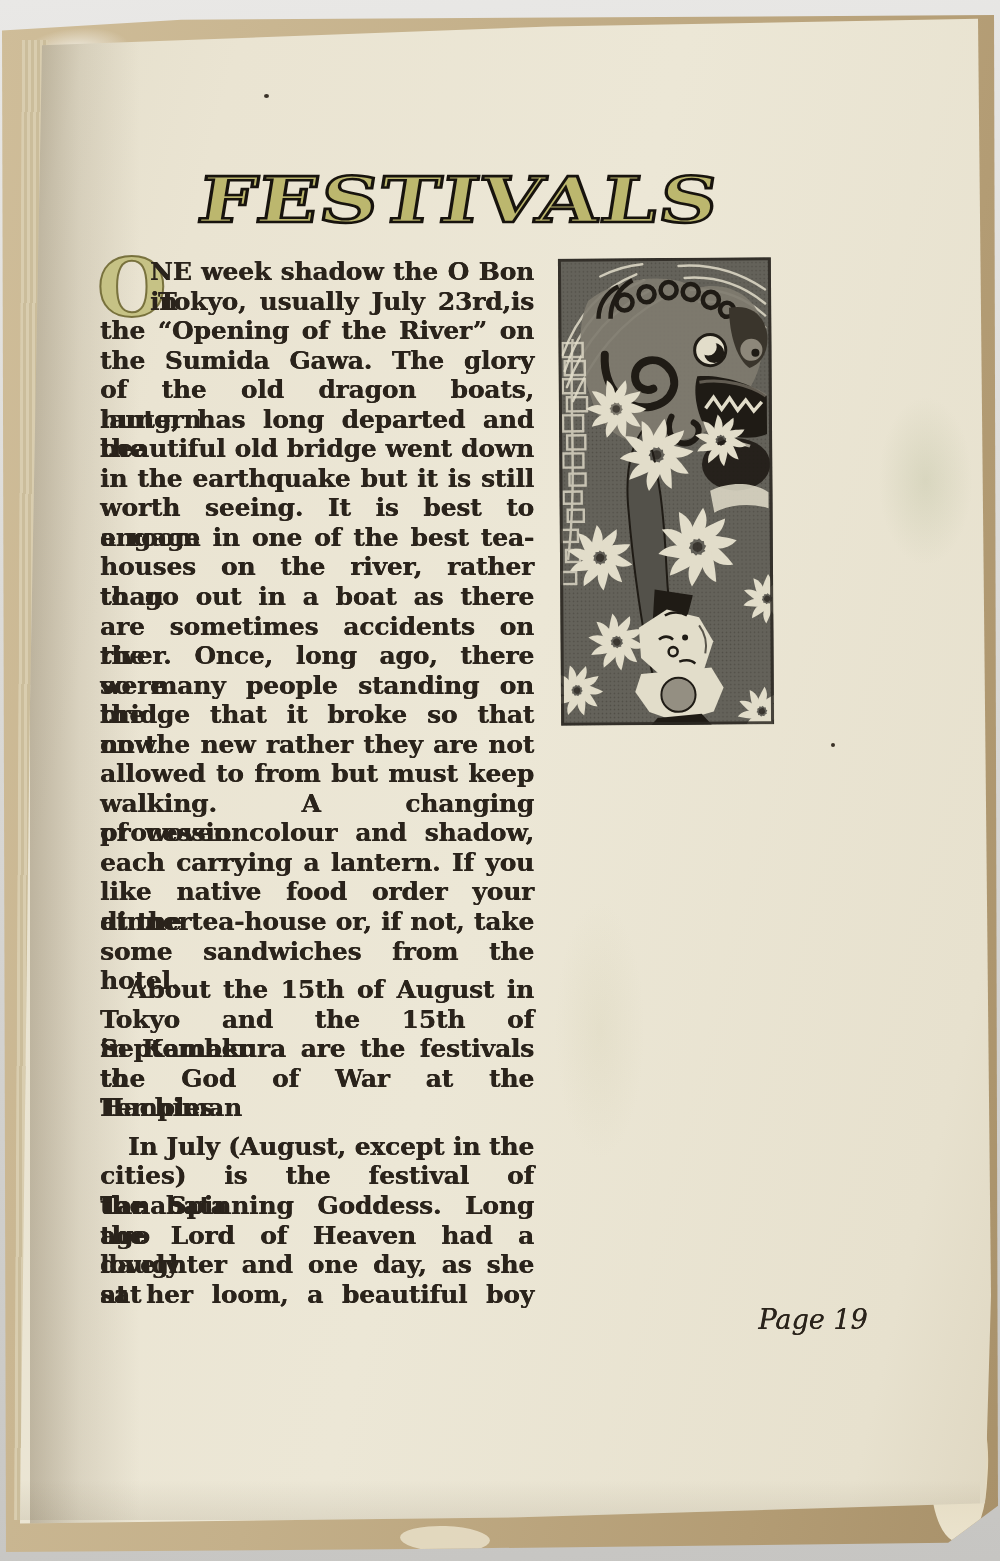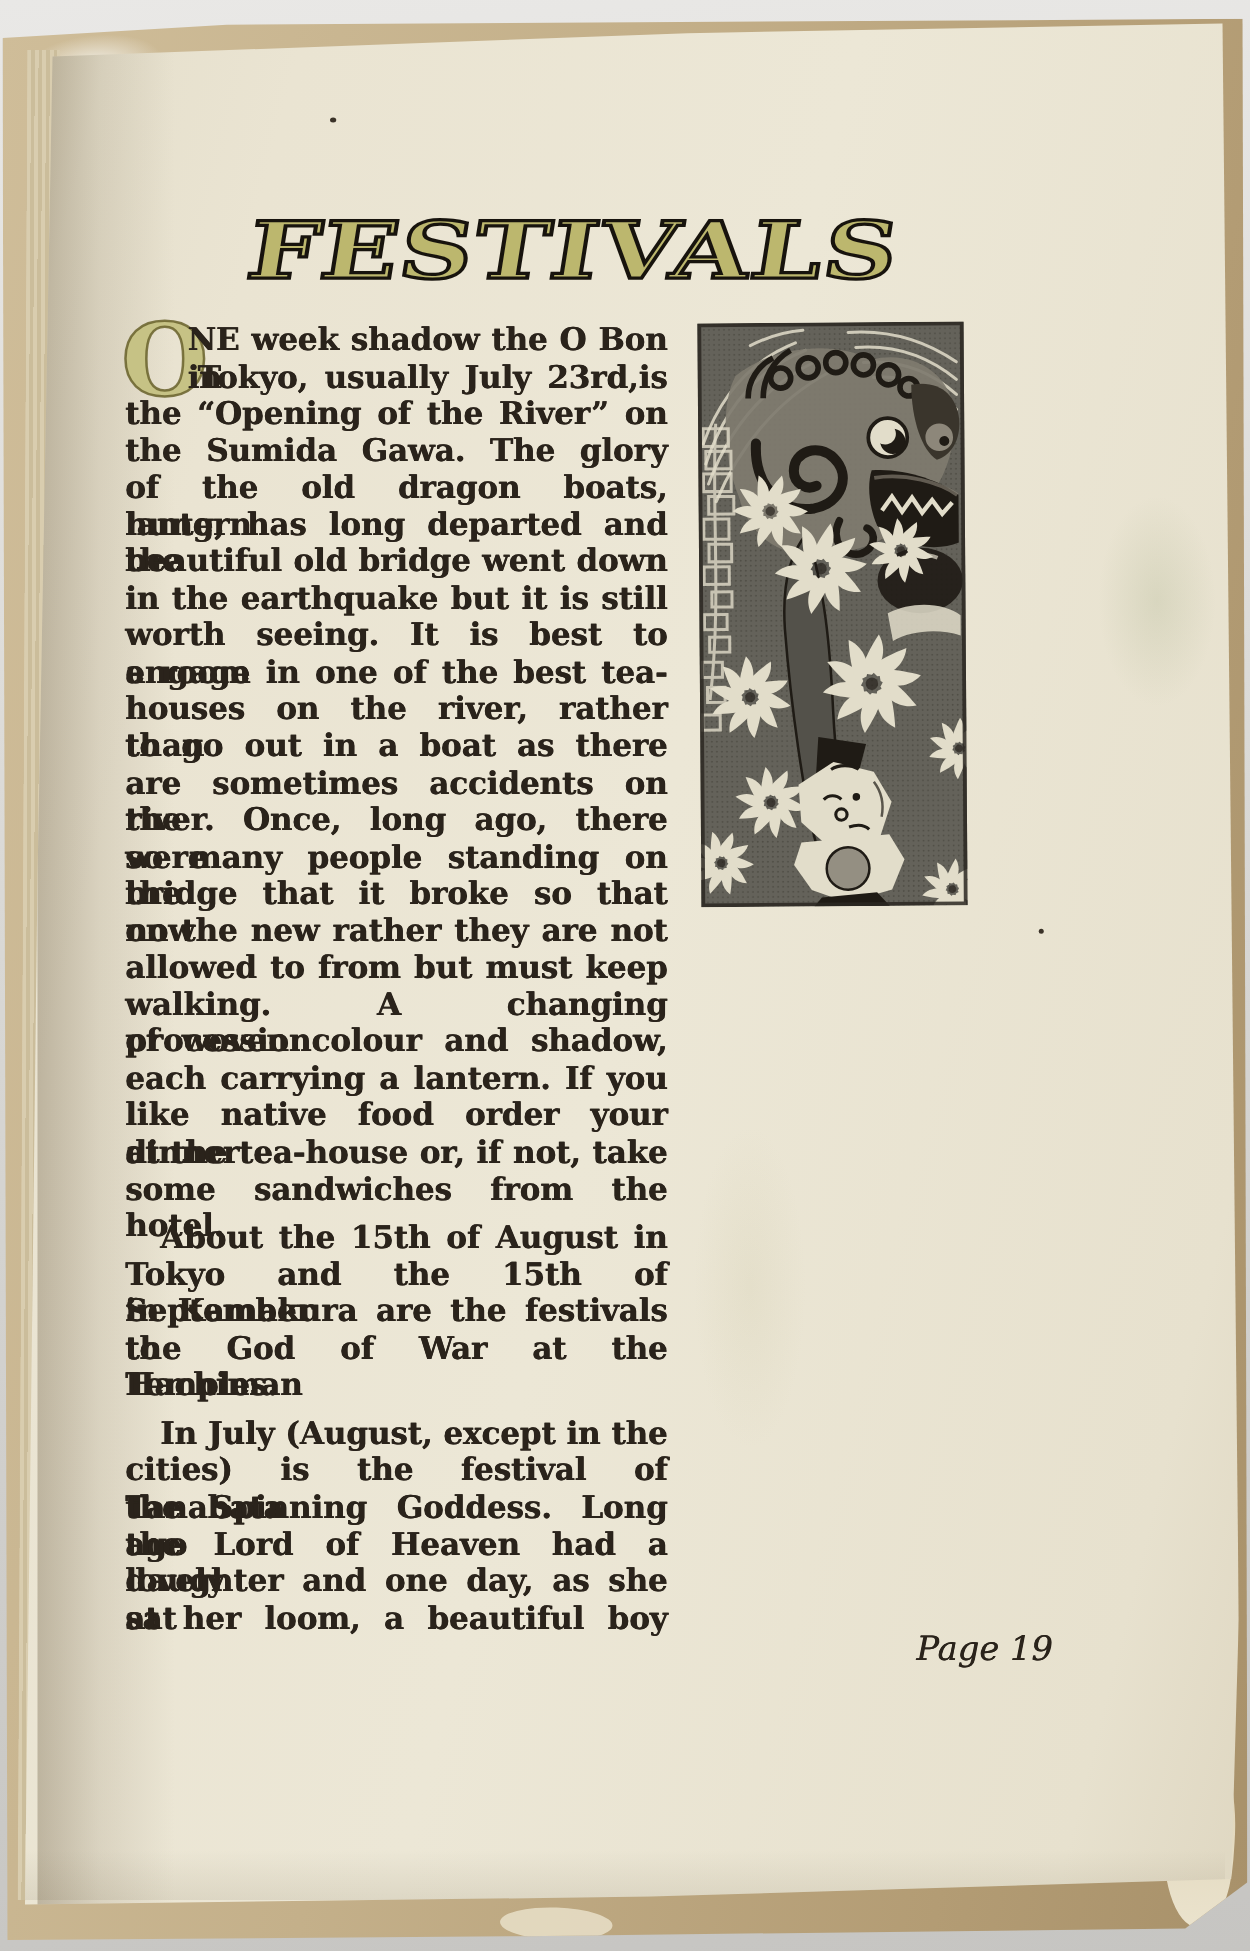--- a/index.html
+++ b/index.html
@@ -63,21 +63,21 @@
   .para + .para{margin-top:9px;}
   .line{font-weight:700;font-size:25px;line-height:29.55px;height:29.55px;
     letter-spacing:-.2px;
     text-align:justify;text-align-last:justify;
     text-shadow:.35px 0 0 currentColor;}
   .line.cap1{padding-left:50px;}
   .line.cap2{padding-left:58px;}
   .line.first-indent{text-indent:28px;}
   .line.no-just{text-align-last:left;}
   .page-number{position:absolute;left:733px;top:1304px;width:160px;
-    font-style:italic;font-size:27px;color:var(--ink);text-shadow:.3px 0 0 currentColor;}
+    font-style:italic;font-size:27px;color:var(--ink);text-shadow:.3px 0 0 currentColor;text-align:center;}
   
   .illustration{position:absolute;left:559px;top:258px;width:214px;height:467px;margin:0;
     transform:rotate(-.4deg);}
   .illustration svg{display:block;width:100%;height:100%;}
 </style>
 </head>
 <body>
 
 <div class="scene">
 

